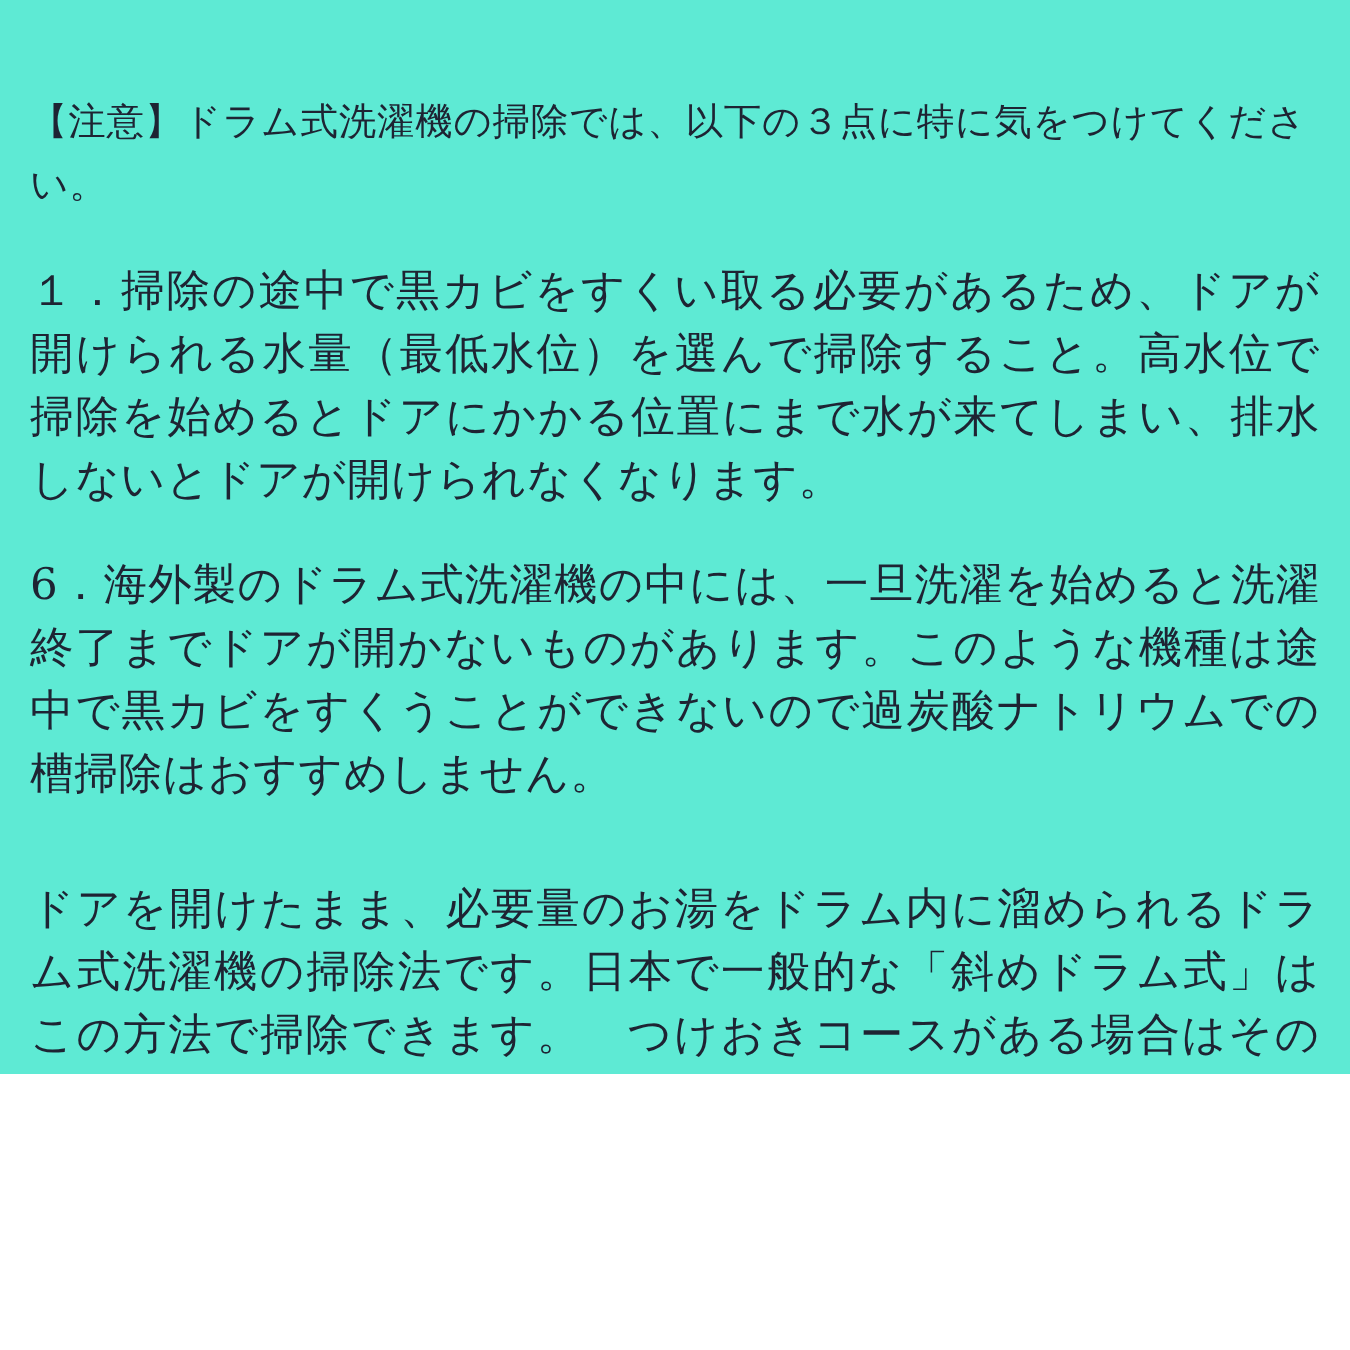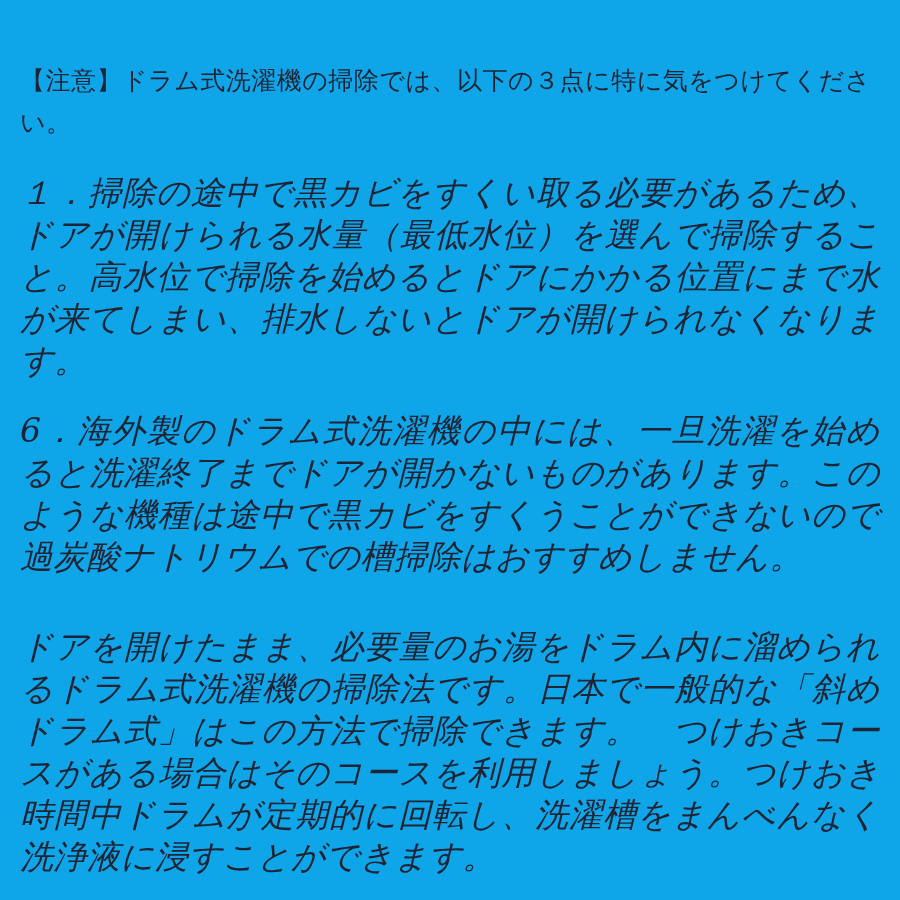--- a/index.html
+++ b/index.html
@@ -3,44 +3,43 @@
 <meta charset="utf-8">
 <style>
   html, body {
     margin: 0;
     padding: 0;
     background: #ffffff;
   }
   .page {
     position: relative;
     width: 900px;
-    height: 900px;
-    background: #0ea5e9;
+    height: 716px;
+    background: #5eead4;
     overflow: hidden;
     box-sizing: border-box;
     padding: 60px 20px 40px 20px;
     font-family: "DejaVu Serif", "Liberation Serif", serif;
     color: #1e2433;
   }
   .doc-heading {
     margin: 0 0 28px 0;
     font-size: 25px;
     line-height: 42px;
     font-weight: 400;
     letter-spacing: 0.5px;
     text-align: left;
   }
   .doc-para {
     margin: 0 0 28px 0;
-    font-size: 33px;
+    font-size: 29px;
     line-height: 42px;
     letter-spacing: 0.5px;
     text-align: justify;
     text-justify: inter-ideograph;
-    font-style: italic;
   }
   .doc-para:last-child {
     margin-bottom: 0;
     margin-top: 48px;
   }
 </style>
 </head>
 <body>
 
 <div class="page">

